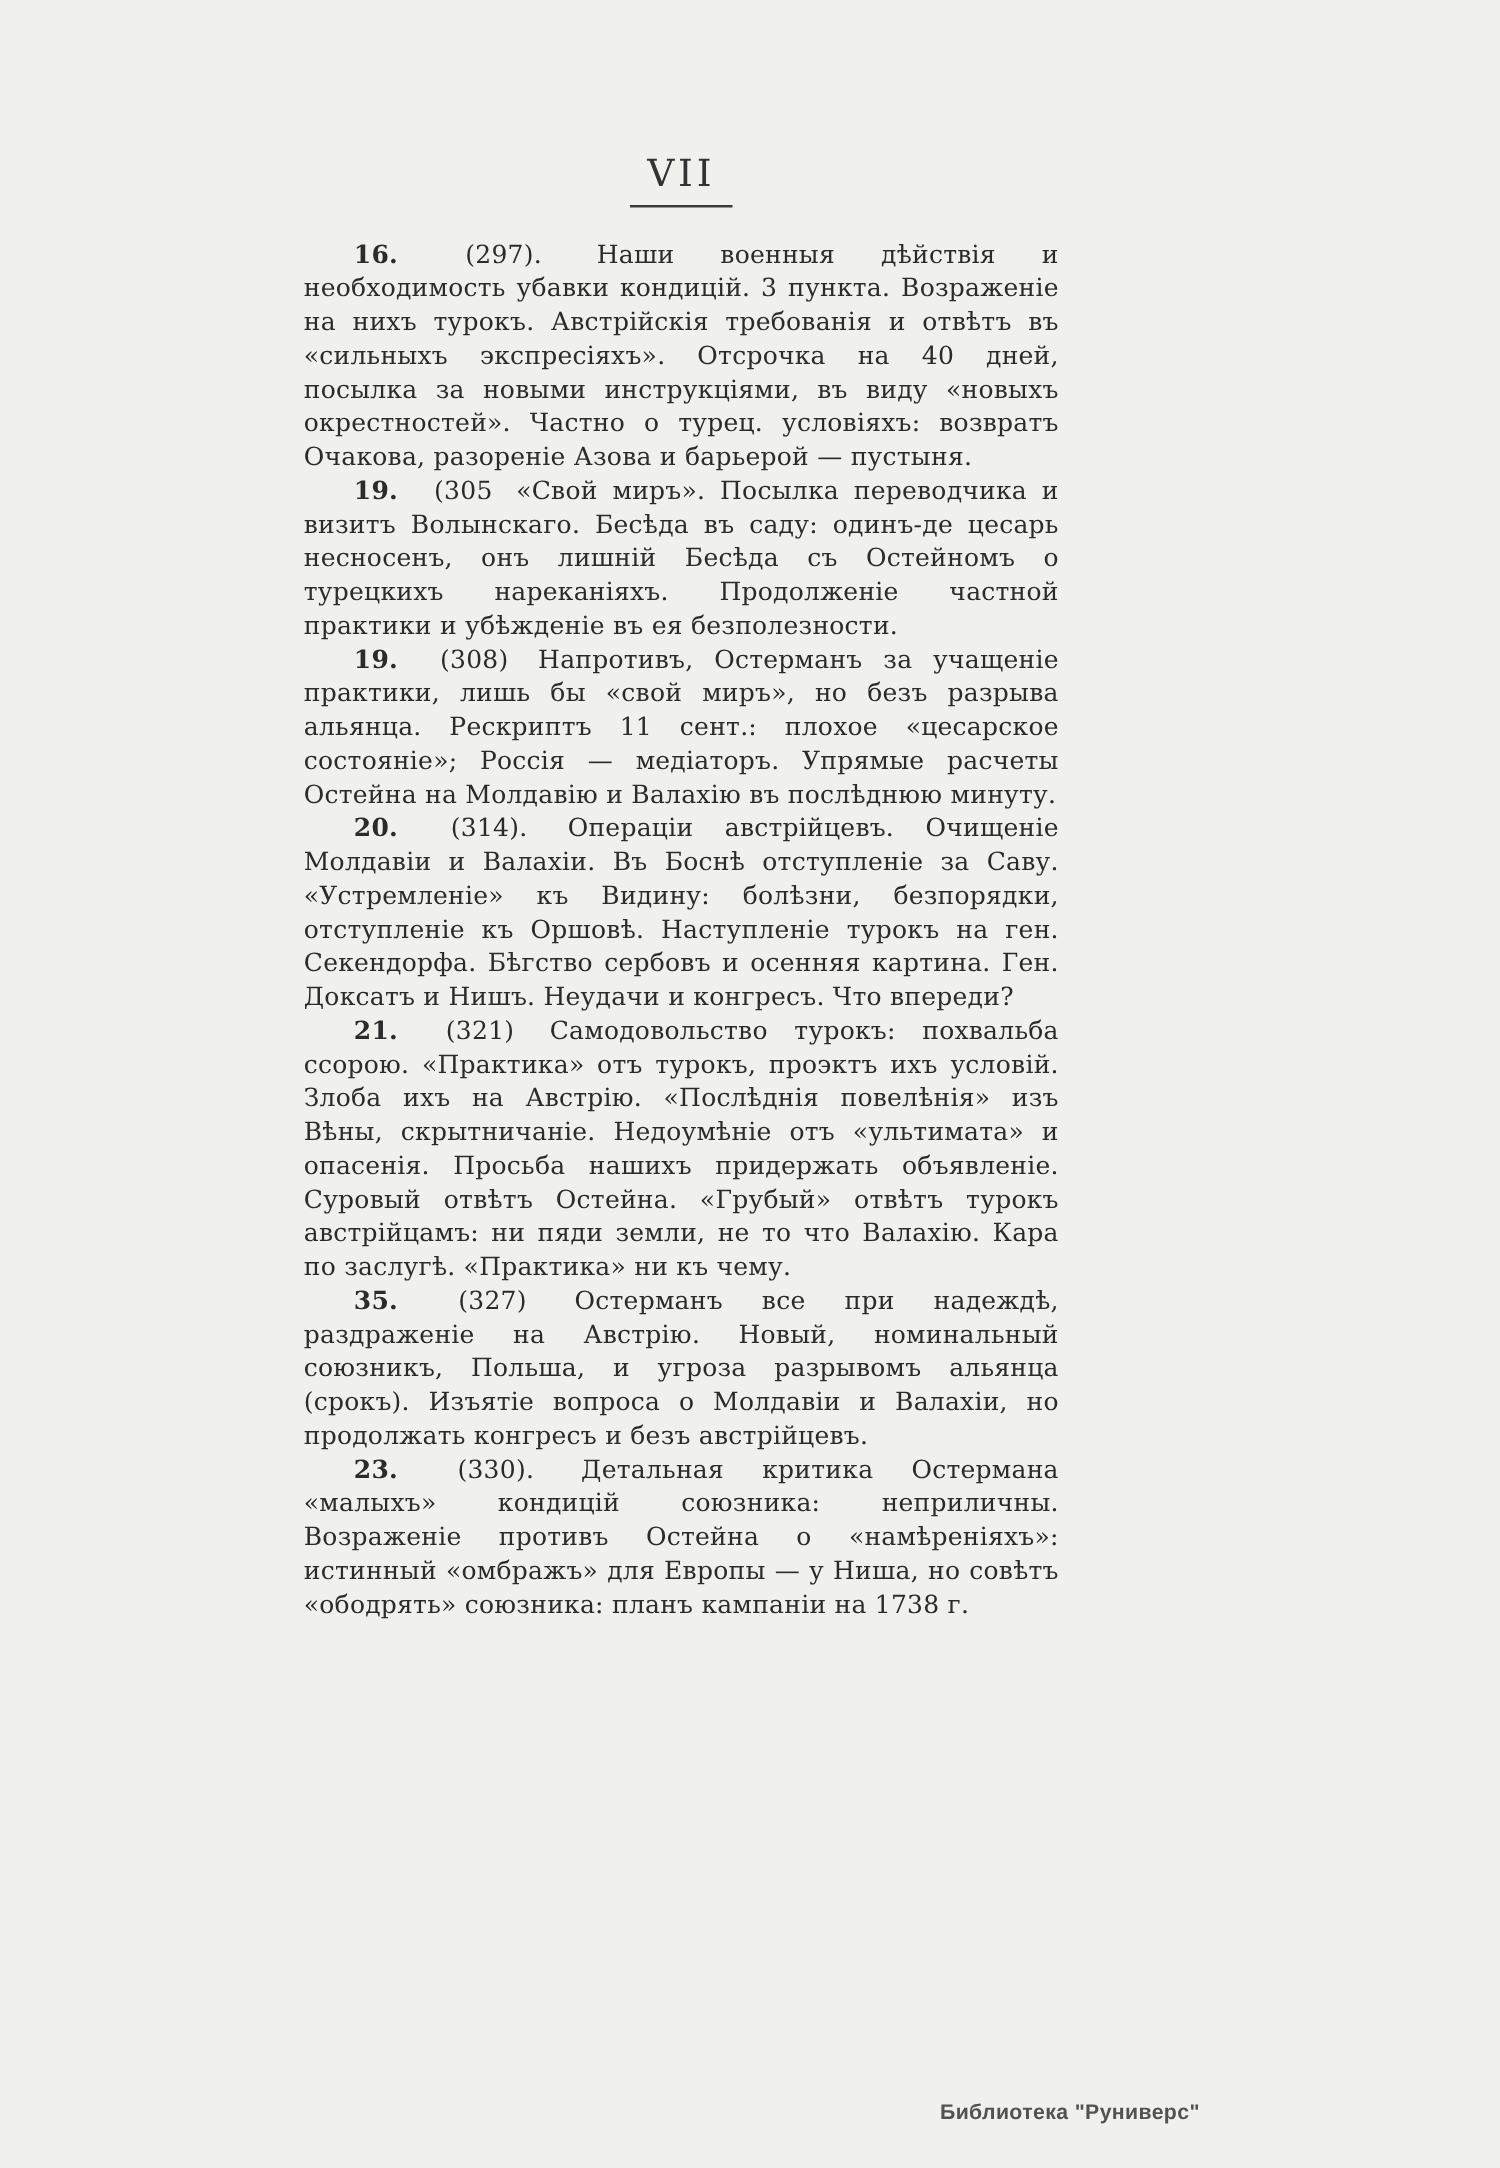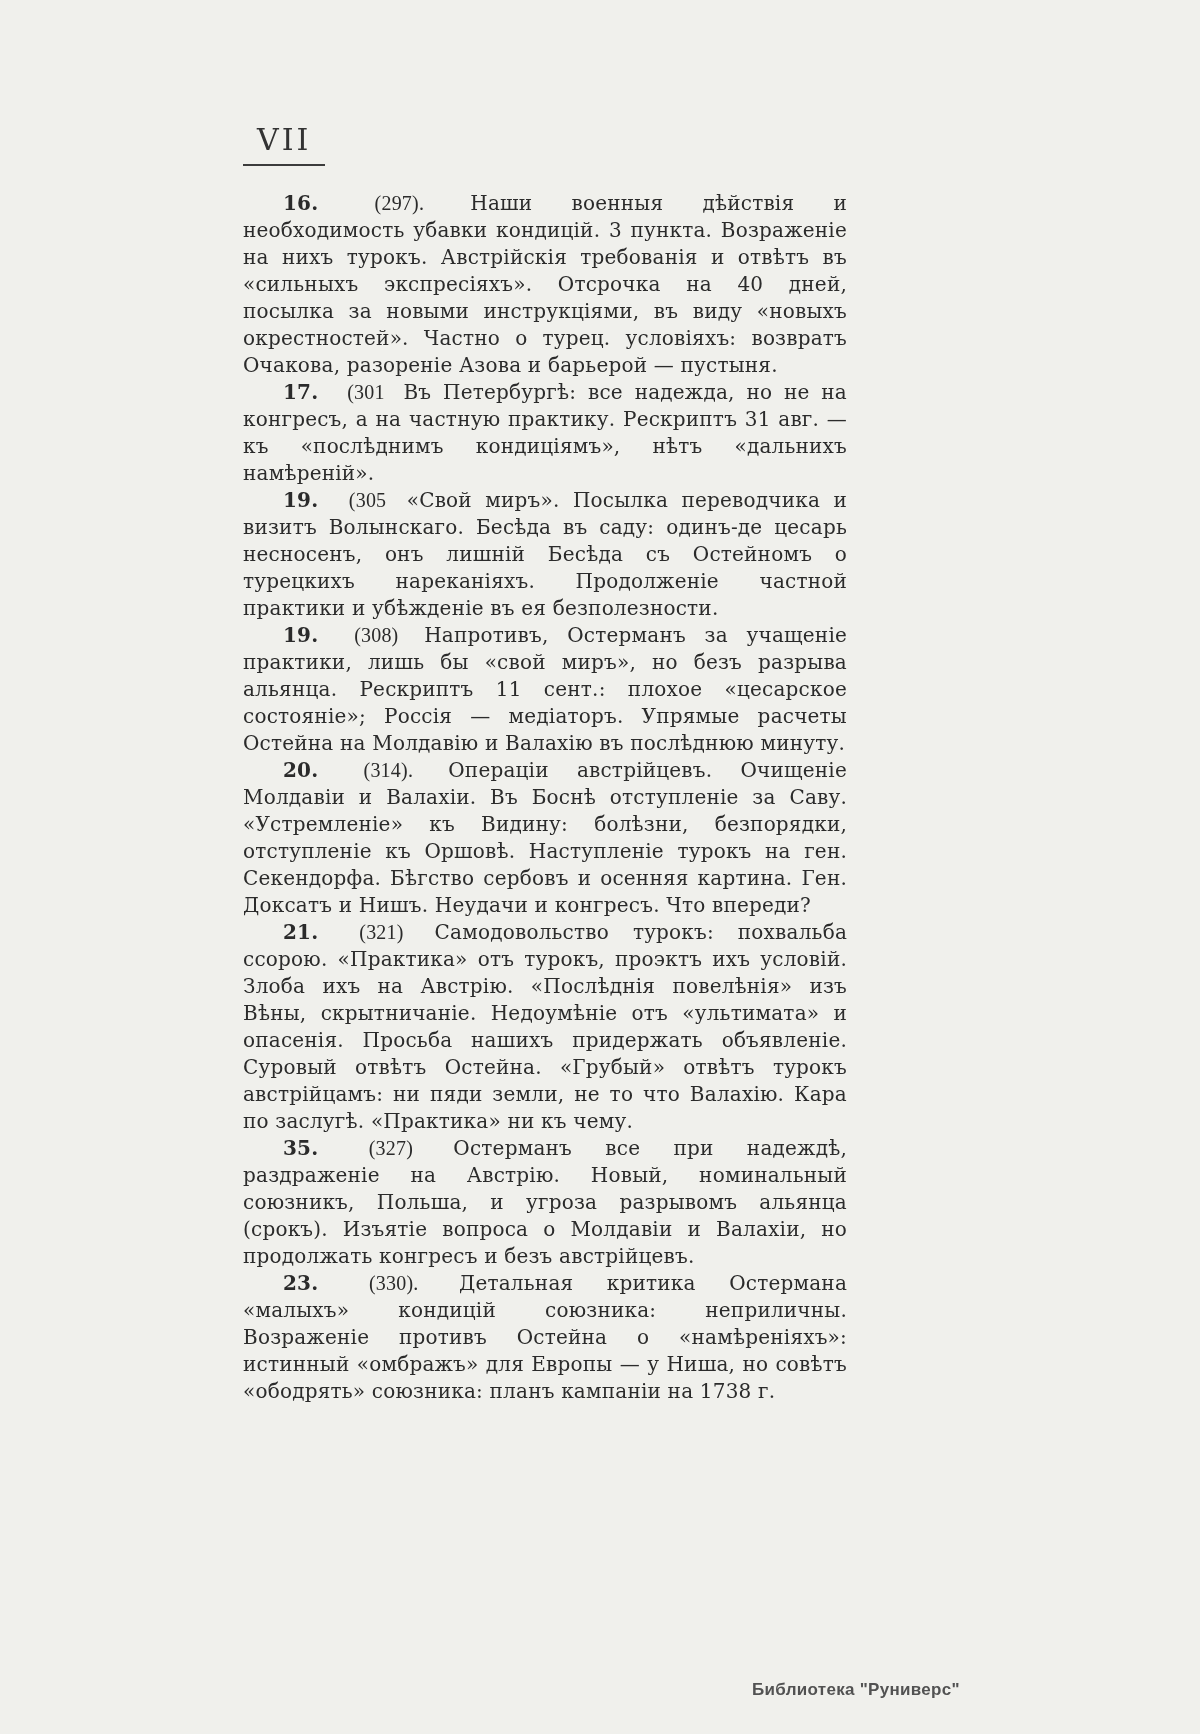--- a/index.html
+++ b/index.html
@@ -15,21 +15,21 @@
     position: relative;
     overflow: hidden;
   }
   .page {
     position: absolute;
     inset: 0;
   }
   .header-wrap {
     margin: 122px 0 0 243px;
     width: 604px;
-    text-align: left;
+    text-align: center;
   }
   .page-num {
     display: inline-block;
     font-size: 30px;
     letter-spacing: 3px;
     padding: 0 14px 7px 14px;
     border-bottom: 2px solid #3c3c3c;
     color: #333;
   }
   .entries {
@@ -43,21 +43,20 @@
     font-size: 20px;
     line-height: 27px;
     letter-spacing: 0.2px;
   }
   .num {
     font-weight: bold;
     margin-right: 17px;
   }
   .ref {
     margin-right: 7px;
-    font-family: Liberation Serif, serif;
   }
   .watermark {
     position: absolute;
     left: 752px;
     top: 1680px;
     font-family: "Liberation Sans", sans-serif;
     font-size: 17px;
     font-weight: bold;
     color: #525252;
     letter-spacing: 0.3px;
@@ -73,25 +72,20 @@
   </div>
 
   <div class="entries">
 
     <p class="entry">
       <span class="num">16.</span>
       <span class="ref">(297).</span>
       <span class="txt">Наши военныя дѣйствія и необходимость убавки кондицій. 3 пункта. Возраженіе на нихъ турокъ. Австрійскія требованія и отвѣтъ въ «сильныхъ экспресіяхъ». Отсрочка на 40 дней, посылка за новыми инструкціями, въ виду «новыхъ окрестностей». Частно о турец. условіяхъ: возвратъ Очакова, разореніе Азова и барьерой — пустыня.</span>
     </p>
 
-    <p class="entry">
-      <span class="num">17.</span>
-      <span class="ref">(301</span>
-      <span class="txt">Въ Петербургѣ: все надежда, но не на конгресъ, а на частную практику. Рескриптъ 31 авг. — къ «послѣднимъ кондиціямъ», нѣтъ «дальнихъ намѣреній».</span>
-    </p>
 
     <p class="entry">
       <span class="num">19.</span>
       <span class="ref">(305</span>
       <span class="txt">«Свой миръ». Посылка переводчика и визитъ Волынскаго. Бесѣда въ саду: одинъ-де цесарь несносенъ, онъ лишній Бесѣда съ Остейномъ о турецкихъ нареканіяхъ. Продолженіе частной практики и убѣжденіе въ ея безполезности.</span>
     </p>
 
     <p class="entry">
       <span class="num">19.</span>
       <span class="ref">(308)</span>

